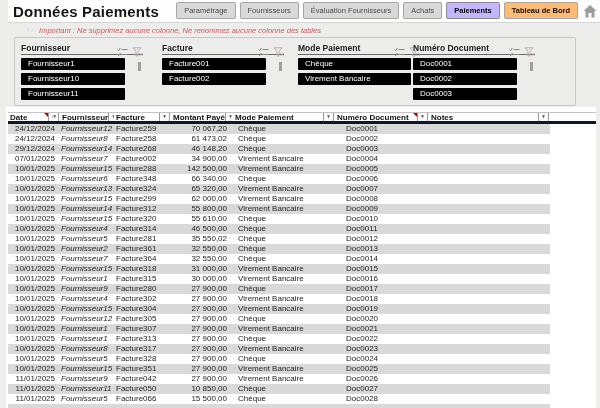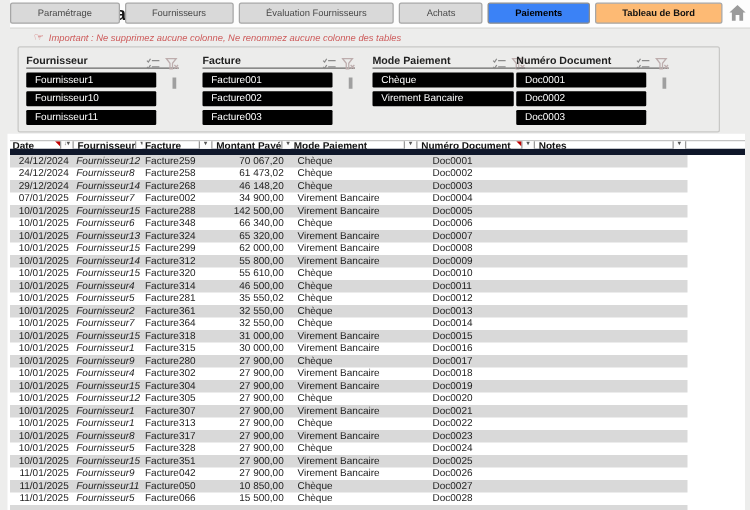--- a/index.html
+++ b/index.html
@@ -4,23 +4,23 @@
 <style>
   html,body{margin:0;padding:0;width:600px;height:408px;overflow:hidden;
     background:#ededec;font-family:"Liberation Sans",sans-serif;
     -webkit-font-smoothing:antialiased;}
   .abs{position:absolute;}
   
   #topbar{left:8px;top:0;width:592px;height:22px;background:#fdfdfd;
     border-bottom:1px solid #d6d6d4;}
   #page-title{left:13px;top:3px;font-size:15px;font-weight:bold;color:#161616;letter-spacing:.2px;}
   #tab-bar{right:22px;top:2px;display:flex;gap:4px;align-items:center;height:17px;}
-  .tab{height:15px;display:flex;align-items:center;padding:0 21px;background:#d9d9d9;
+  .tab{height:15px;display:flex;align-items:center;padding:0 7px;background:#d9d9d9;
     border:1px solid #a6a6a6;border-radius:2px;font-size:7.5px;color:#4a4a4a;cursor:pointer;white-space:nowrap;}
-  .tab.active{background:#3b82f6;color:#000;font-weight:bold;border-color:#8c8c8c;}
+  .tab.active{background:#c4b5fd;color:#000;font-weight:bold;border-color:#8c8c8c;}
   .tab.dark{background:#fdba74;color:#111;font-weight:bold;}
   #home-btn{right:3px;top:4px;width:14px;height:13px;}
   
   #notice{left:27px;top:25px;display:flex;gap:4px;align-items:center;color:#cd5a5a;}
   #notice .hand{font-size:9px;}
   #notice .txt{font-size:7.5px;font-style:italic;}
   
   #slicer-panel{left:14px;top:37px;width:560px;height:67px;background:#ececeb;
     border:1px solid #c8c8c6;border-radius:2px;}
   .slicer{position:absolute;top:4px;width:122px;height:60px;}
@@ -29,21 +29,21 @@
   .sl-ic{width:11px;height:10px;margin-left:4px;}
   .sl-items{position:relative;}
   .sl-item{height:12px;line-height:12px;background:#000;color:#fff;font-size:8px;
     padding-left:7px;margin-bottom:3px;border-radius:1px;width:104px;box-sizing:border-box;cursor:pointer;}
   .slicer.wide .sl-item{width:113px;}
   .sl-scroll{position:absolute;right:2px;top:4px;width:3px;height:9px;background:#9f9f9f;}
   
   #sheet{left:6px;top:107px;width:590px;height:301px;background:#fff;}
   #thead{left:8px;top:112px;width:588px;height:12px;background:#fff;display:grid;
     grid-template-columns:52px 54px 57px 62px 102px 94px 121px 46px;
-    border-top:1px solid #c4c4c4;border-bottom:5px solid #0f172a;box-sizing:border-box;}
+    border-top:1px solid #c4c4c4;border-bottom:3px solid #0f172a;box-sizing:border-box;}
   .hcell{position:relative;display:flex;align-items:center;font-size:8px;font-weight:bold;
     color:#111;padding:0 1px 0 2px;overflow:hidden;}
   .hcell .lbl{flex:1;white-space:nowrap;}
   .fbtn{width:9px;height:9px;border:1px solid #9a9a9a;background:#fcfcfc;border-radius:1px;
     font-size:5px;line-height:7px;text-align:center;color:#555;cursor:pointer;flex:none;}
   .ctri{position:absolute;top:0;right:12px;width:0;height:0;
     border-top:4px solid #c00000;border-left:4px solid transparent;}
   #tbody{left:8px;top:124px;width:542px;}
   .trow{display:grid;grid-template-columns:52px 54px 57px 62px 102px 94px 121px;height:10px;}
   .trow.odd{background:#d9d9d9;}
@@ -116,21 +116,20 @@
             </g>
           </svg></div>
         <div class="sl-ic"><svg width="11" height="10" viewBox="0 0 11 10">
             <path d="M1,0.8 L9,0.8 L6,4.6 L6,9 L4,9 L4,4.6 Z" fill="none" stroke="#bdadad" stroke-width="1"></path>
             <path d="M7.5,6 L10.5,9 M10.5,6 L7.5,9" stroke="#bdadad" stroke-width="1"></path>
           </svg></div>
       </div>
       <div class="sl-items">
         <div class="sl-item">Facture001</div>
         <div class="sl-item">Facture002</div>
-        <div class="sl-item">Facture003</div>
         <div class="sl-scroll"></div>
       </div>
     </div>
     <div class="slicer wide" style="left: 283px;">
       <div class="sl-head">
         <div class="sl-title">Mode Paiement</div>
         <div class="sl-ic"><svg width="11" height="10" viewBox="0 0 11 10">
             <g stroke="#8a8a8a" stroke-width="1" fill="none">
               <polyline points="0.5,2.5 1.7,3.7 3.4,1"></polyline>
               <line x1="4.5" y1="2.5" x2="10.5" y2="2.5"></line>

